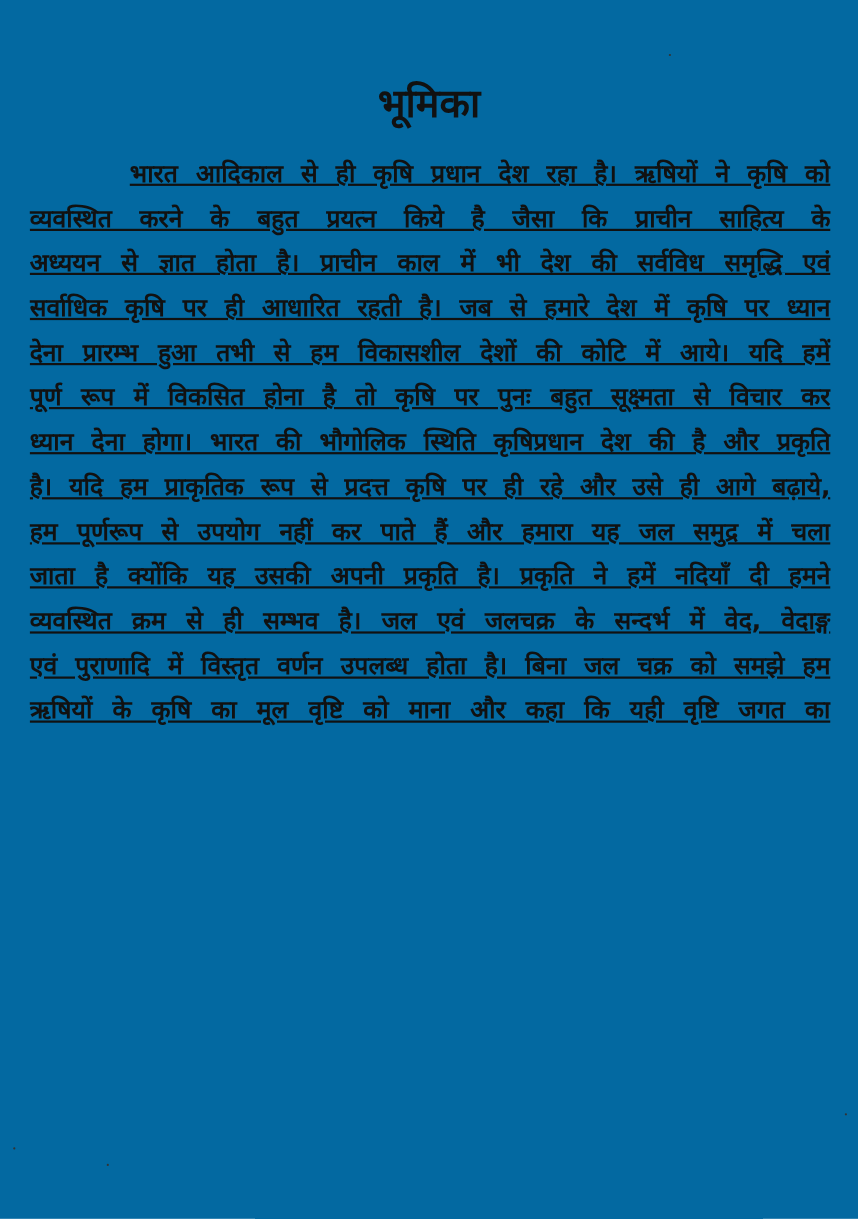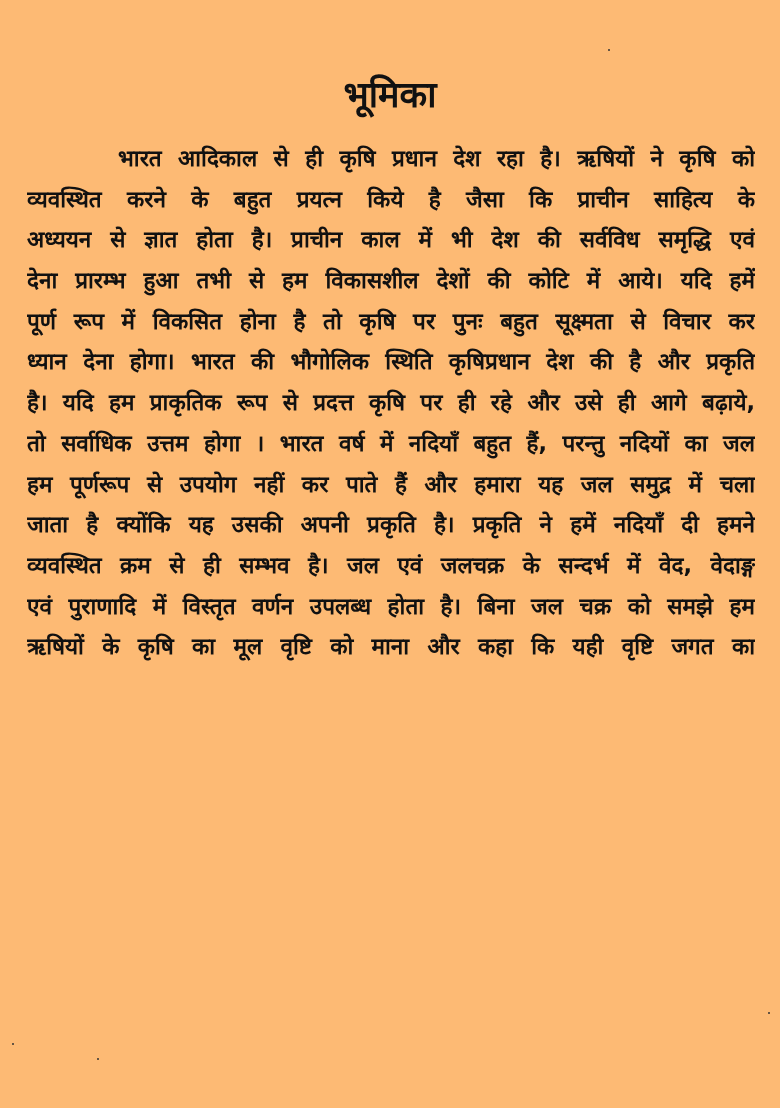--- a/index.html
+++ b/index.html
@@ -1,54 +1,55 @@
 <!DOCTYPE html>
 <html><head>
   <meta charset="utf-8">
   <style>
     html, body { margin: 0; padding: 0; background: #ffffff; }
     body { width: 780px; height: 1108px; position: relative; overflow: hidden; }
     .page {
       position: absolute; left: 0; top: 0; width: 780px; height: 1108px;
-      background: #fdba74; color: #111111;
+      background: #0369a1; color: #111111;
       font-family: "DejaVu Sans", sans-serif;
     }
     .title {
       position: absolute; left: 0; top: 70px; width: 780px;
       text-align: center; font-size: 36px; font-weight: bold; line-height: 50px;
       color: #111;
     }
     .body {
       position: absolute; left: 27px; top: 138px; width: 728px;
     }
     .line {
       display: block; height: 40.7px; line-height: 40.7px;
       font-size: 22.5px; font-weight: bold; white-space: nowrap;
       text-align: justify; text-align-last: justify; color: #111;
       overflow: hidden;
+      text-decoration: underline;
     }
     .line.first { padding-left: 91px; }
     .line.last { text-align-last: justify; }
     .speck { position: absolute; width: 2px; height: 2px; background: #333; border-radius: 1px; }
   </style>
 </head>
 <body>
 
 <div class="page">
   <div class="title">भूमिका</div>
 
   <div class="body">
     <span class="line first">भारत आदिकाल से ही कृषि प्रधान देश रहा है। ऋषियों ने कृषि को</span>
     <span class="line">व्यवस्थित करने के बहुत प्रयत्न किये है जैसा कि प्राचीन साहित्य के</span>
     <span class="line">अध्ययन से ज्ञात होता है। प्राचीन काल में भी देश की सर्वविध समृद्धि एवं</span>
+    <span class="line">सर्वाधिक कृषि पर ही आधारित रहती है। जब से हमारे देश में कृषि पर ध्यान</span>
     <span class="line">देना प्रारम्भ हुआ तभी से हम विकासशील देशों की कोटि में आये। यदि हमें</span>
     <span class="line">पूर्ण रूप में विकसित होना है तो कृषि पर पुनः बहुत सूक्ष्मता से विचार कर</span>
     <span class="line">ध्यान देना होगा। भारत की भौगोलिक स्थिति कृषिप्रधान देश की है और प्रकृति</span>
     <span class="line">है। यदि हम प्राकृतिक रूप से प्रदत्त कृषि पर ही रहे और उसे ही आगे बढ़ाये,</span>
-    <span class="line">तो सर्वाधिक उत्तम होगा । भारत वर्ष में नदियाँ बहुत हैं, परन्तु नदियों का जल</span>
     <span class="line">हम पूर्णरूप से उपयोग नहीं कर पाते हैं और हमारा यह जल समुद्र में चला</span>
     <span class="line">जाता है क्योंकि यह उसकी अपनी प्रकृति है। प्रकृति ने हमें नदियाँ दी हमने</span>
     <span class="line">व्यवस्थित क्रम से ही सम्भव है। जल एवं जलचक्र के सन्दर्भ में वेद, वेदाङ्ग</span>
     <span class="line">एवं पुराणादि में विस्तृत वर्णन उपलब्ध होता है। बिना जल चक्र को समझे हम</span>
     <span class="line last">ऋषियों के कृषि का मूल वृष्टि को माना और कहा कि यही वृष्टि जगत का</span>
   </div>
 
   <div class="speck" style="left:608px; top:49px;"></div>
   <div class="speck" style="left:12px; top:1043px;"></div>
   <div class="speck" style="left:97px; top:1058px;"></div>

